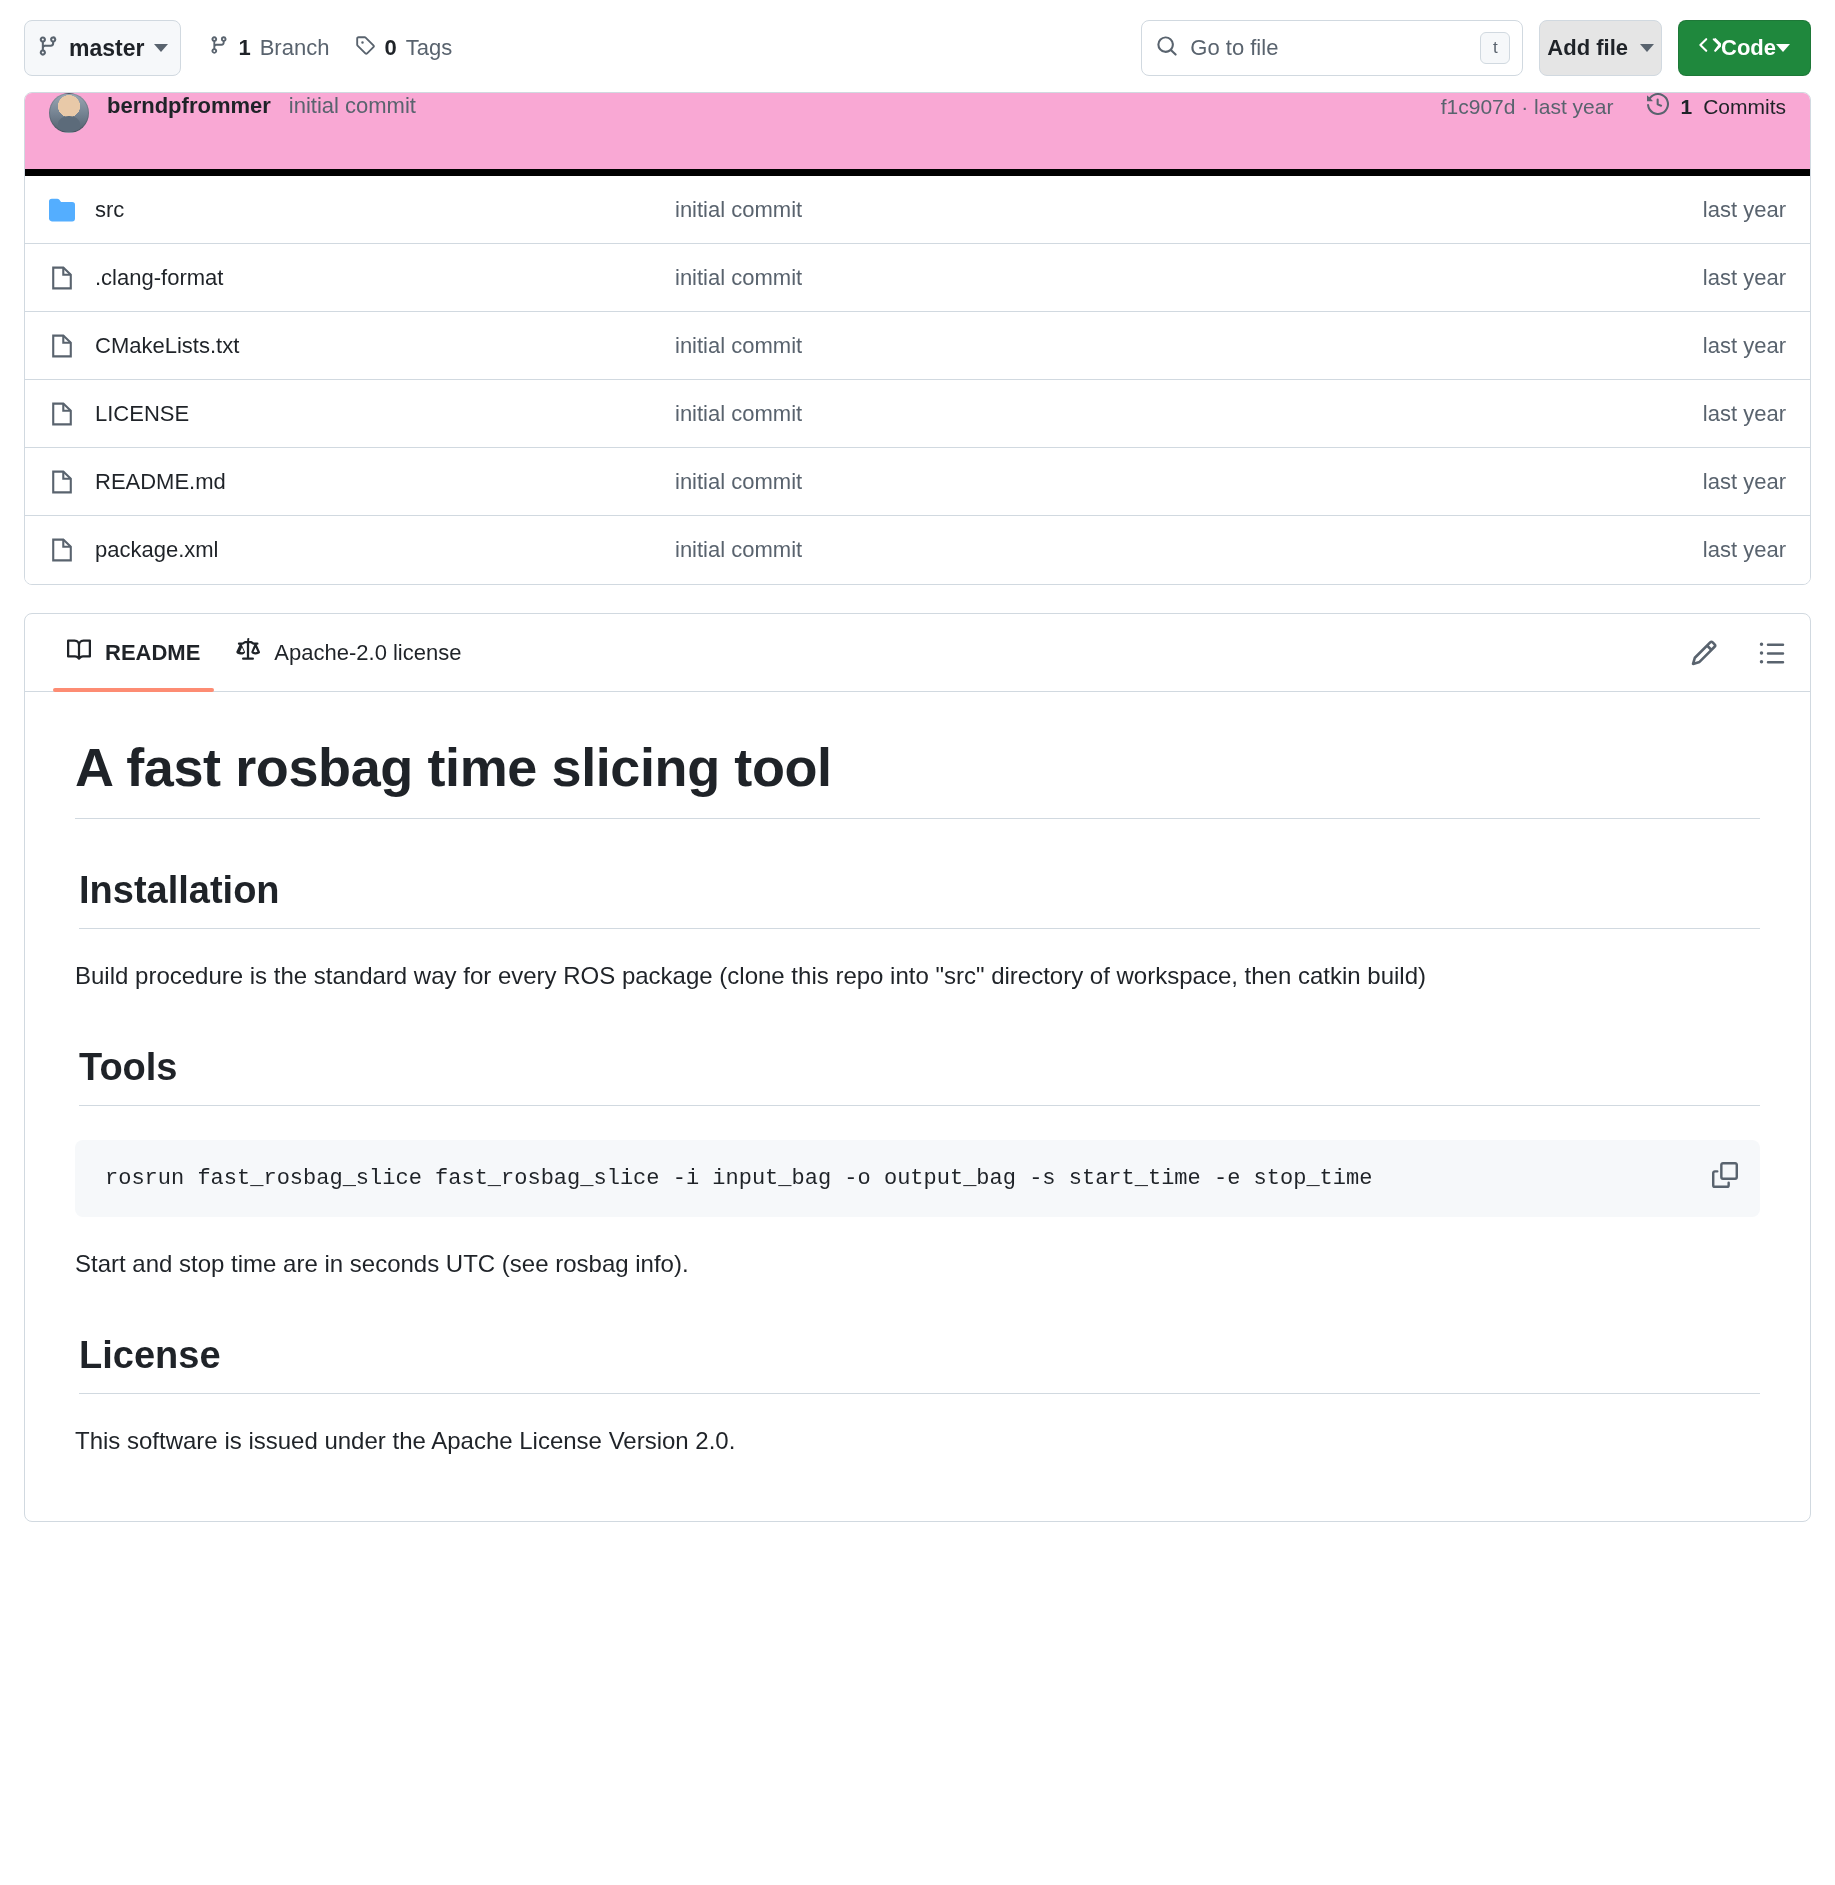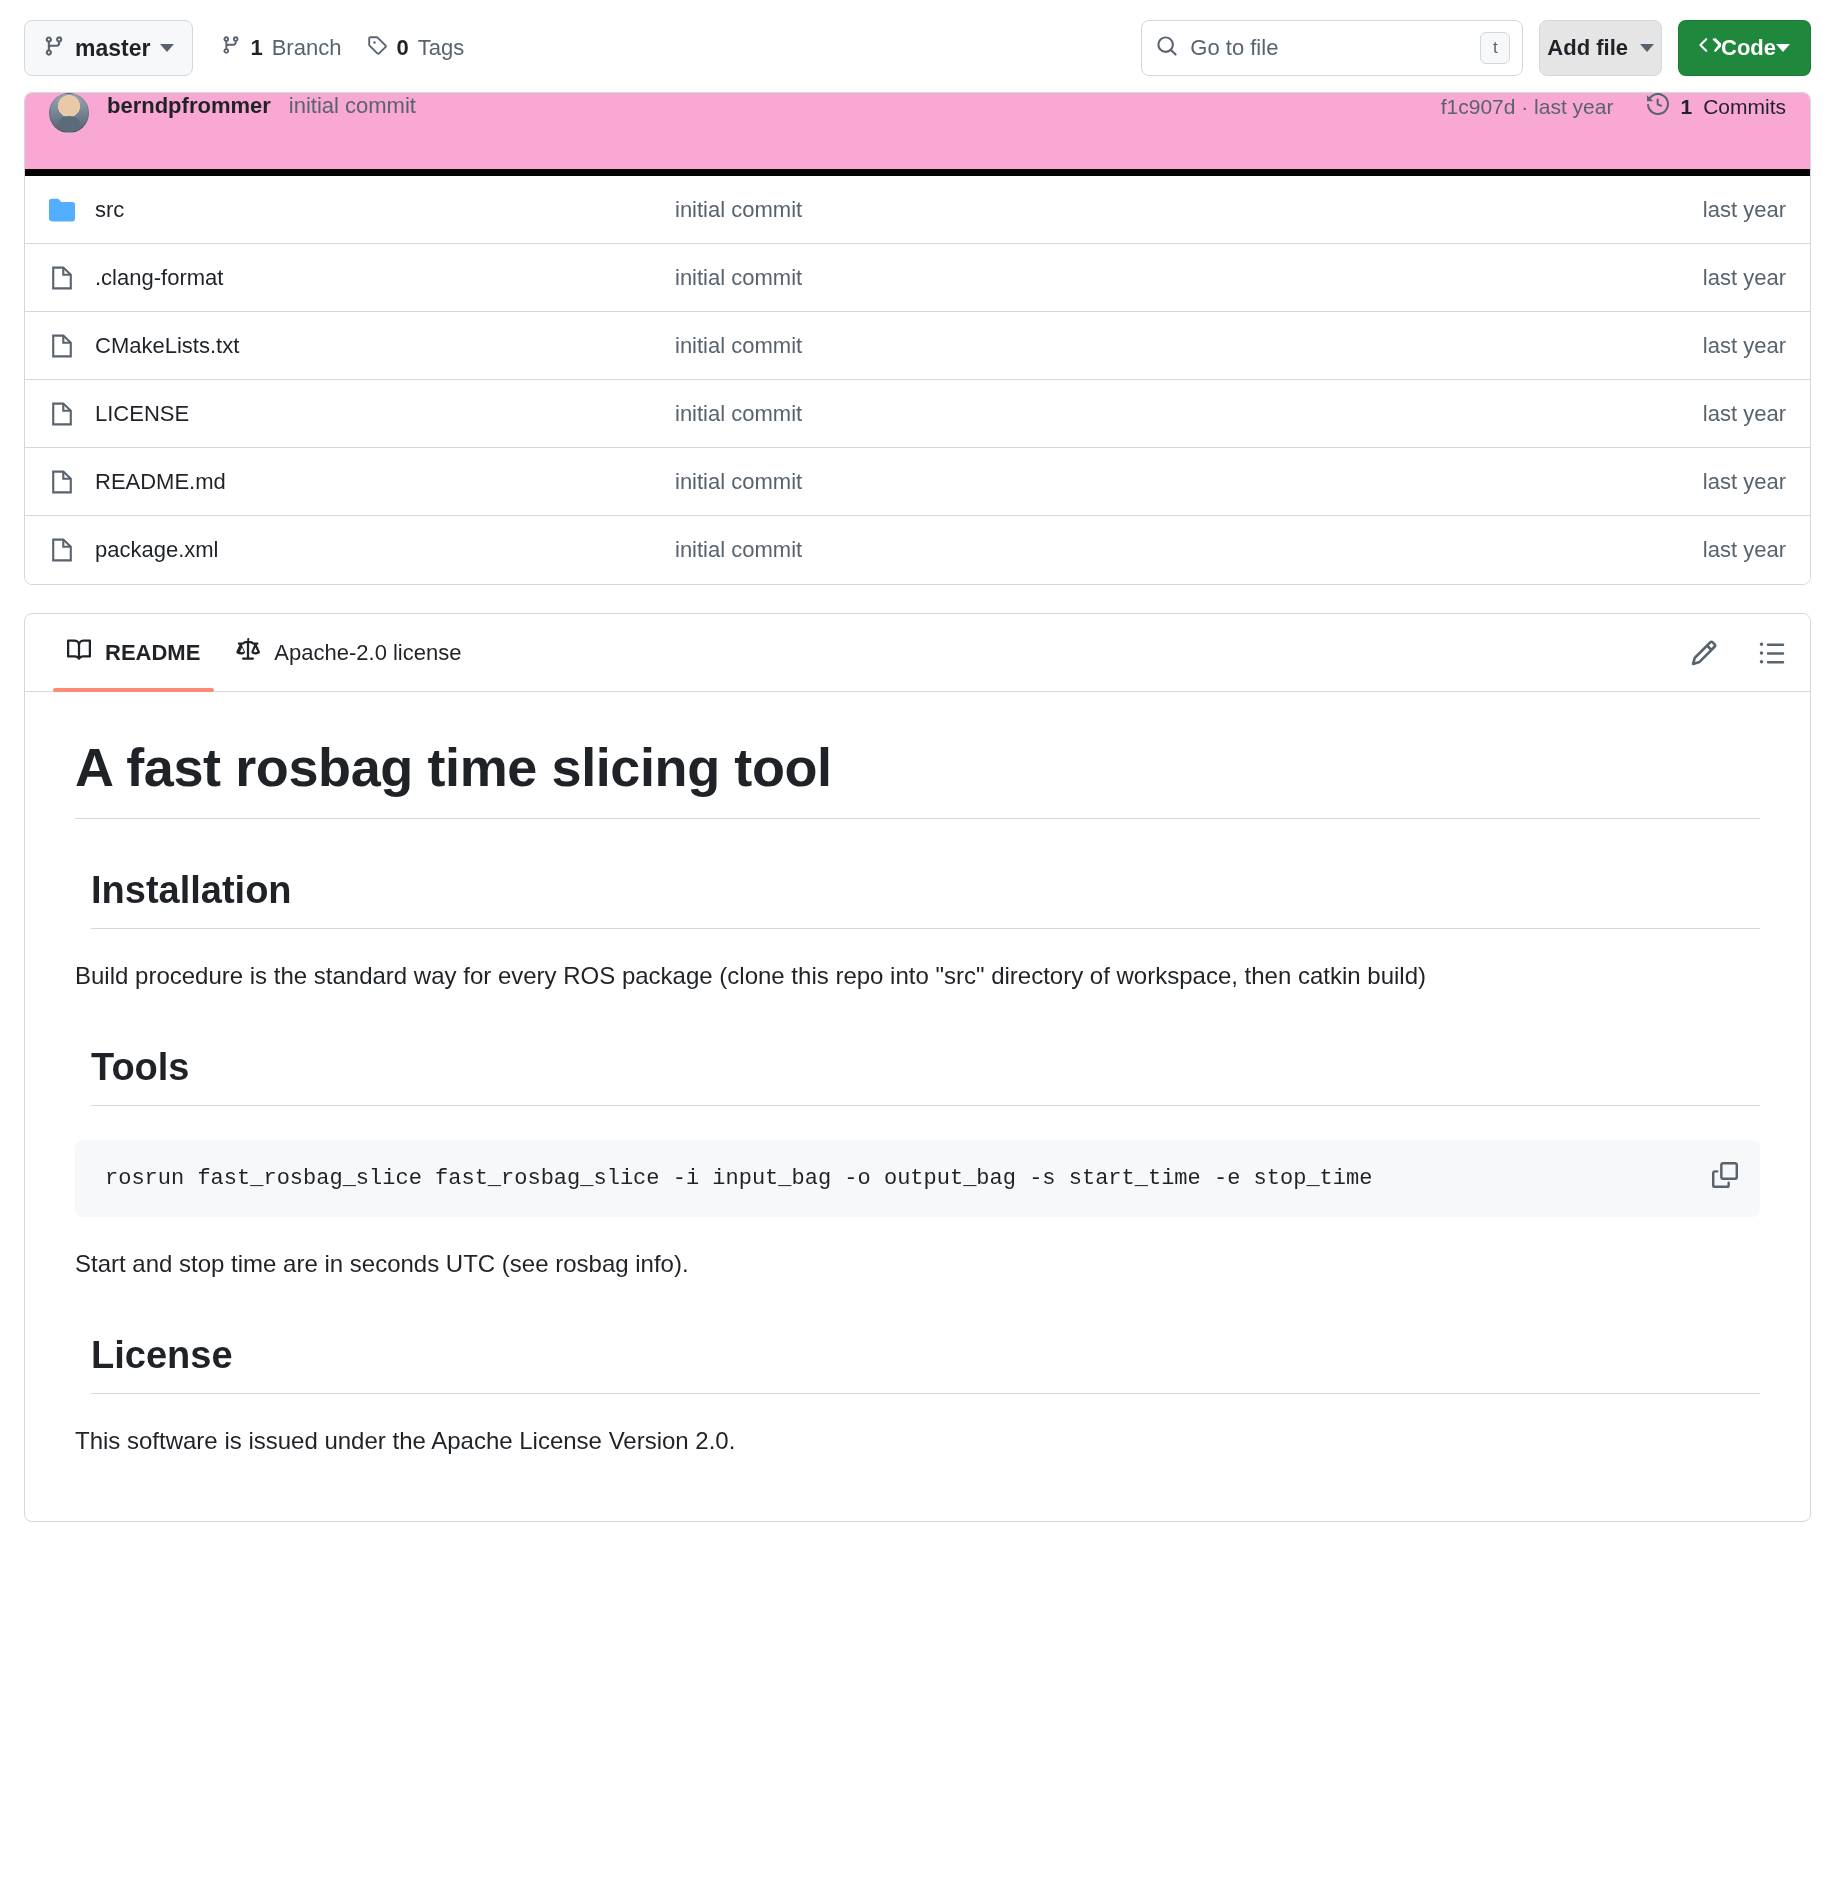--- a/index.html
+++ b/index.html
@@ -23,21 +23,21 @@
     display: flex;
     align-items: center;
     height: 88px;
     padding-top: 8px;
   }
   .branch-btn {
     display: flex;
     align-items: center;
     gap: 10px;
     height: 56px;
-    padding: 0 18px;
+    padding: 0 12px;
     border: 1px solid #d1d9e0;
     border-radius: 8px;
     background: #f6f8fa;
     cursor: pointer;
   }
   .branch-btn .label {
     font-size: 23px;
     font-weight: 600;
     color: #1f2328;
   }
@@ -218,21 +218,21 @@
     font-size: 54px;
     font-weight: 600;
     margin: 0 0 20px 0;
     padding-bottom: 20px;
     border-bottom: 1px solid #d1d9e0;
     letter-spacing: -0.4px;
   }
   h2.md {
     font-size: 38px;
     font-weight: 600;
-    margin: 50px 0 14px 16px;
+    margin: 50px 0 14px 4px;
     padding-bottom: 16px;
     border-bottom: 1px solid #d1d9e0;
   }
   p.md {
     font-size: 24px;
     line-height: 1.62;
     margin: 28px 0 0 0;
     color: #1f2328;
     max-width: 1360px;
   }

